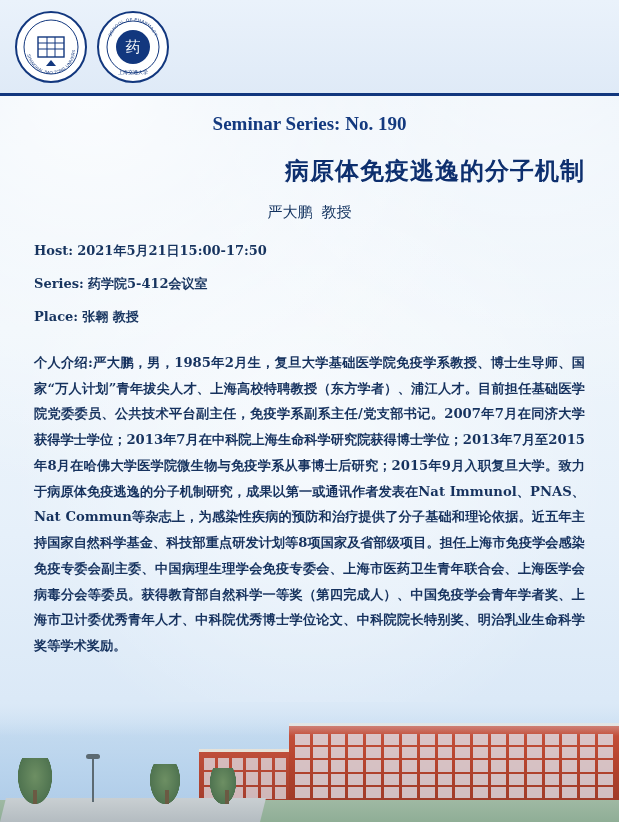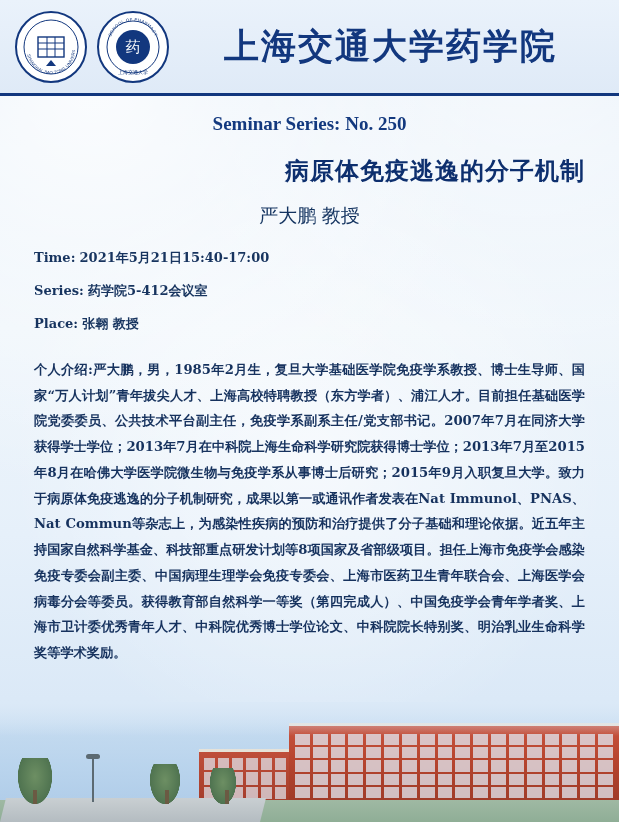--- a/index.html
+++ b/index.html
@@ -90,22 +90,22 @@
     text-align: right;
     font-family: "DejaVu Serif", serif;
     font-size: 24px;
     font-weight: bold;
     color: #0d2f6e;
     margin-top: 20px;
     letter-spacing: 1px;
   }
   .speaker {
     text-align: center;
-    font-family: Liberation Sans, sans-serif;
-    font-size: 19px;
+    font-family: Liberation Mono, monospace;
+    font-size: 15px;
     color: #12325f;
     margin-top: 16px;
   }
   .affiliation {
     text-align: center;
     font-family: "DejaVu Serif", serif;
     font-size: 19px;
     color: #12325f;
     margin-top: 14px;
   }
@@ -274,37 +274,36 @@
         <text x="37" y="42" text-anchor="middle" font-family="DejaVu Serif, serif" font-size="15" fill="#ffffff">药</text>
         <path id="sopArc" d="M14 34 A23 23 0 0 1 60 34" fill="none"></path>
         <text font-family="Liberation Sans, sans-serif" font-size="4.4" fill="#12377e" letter-spacing="0.3">
           <textPath href="#sopArc" startOffset="10%">SCHOOL OF PHARMACY</textPath>
         </text>
         <text x="37" y="64" text-anchor="middle" font-family="DejaVu Serif, serif" font-size="5" fill="#12377e">上海交通大学</text>
       </svg>
     </div>
 
     <div class="header-titles">
-      <div class="cn-title">上海交通大学药学院</div>
     </div>
   </div>
 
   <div class="content">
 
-    <div class="series">Seminar Series: No. 250</div>
+    <div class="series">Seminar Series: No. 190</div>
 
     <div class="talk-title">病原体免疫逃逸的分子机制</div>
 
     <div class="speaker">严大鹏 教授</div>
 
 
     <div class="meta">
       <div class="meta-row">
-        <span class="meta-label">Time:</span>
-        <span class="meta-value">2021年5月21日15:40-17:00</span>
+        <span class="meta-label">Host:</span>
+        <span class="meta-value">2021年5月21日15:00-17:50</span>
       </div>
       <div class="meta-row">
         <span class="meta-label">Series:</span>
         <span class="meta-value">药学院5-412会议室</span>
       </div>
       <div class="meta-row">
         <span class="meta-label">Place:</span>
         <span class="meta-value">张翱 教授</span>
       </div>
     </div>

